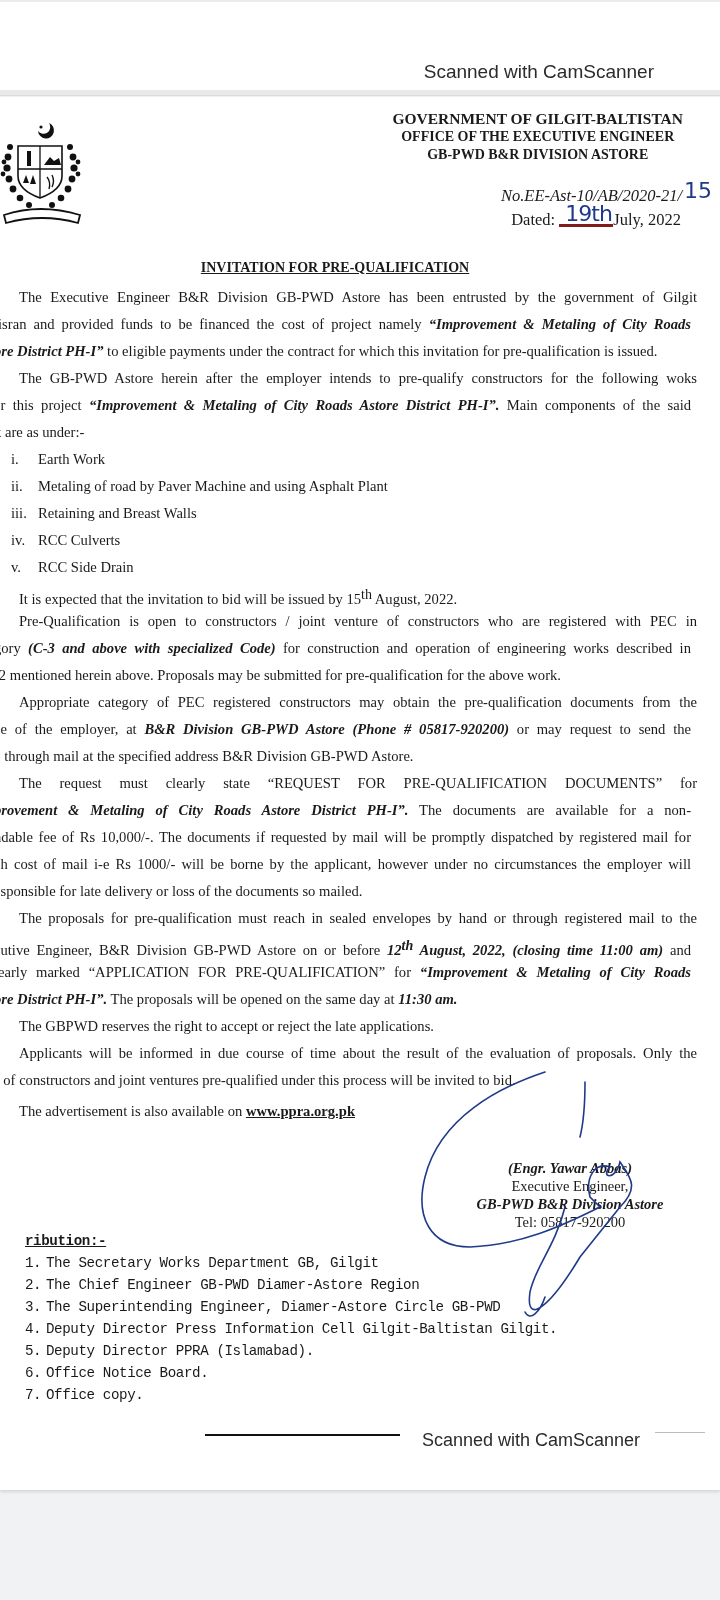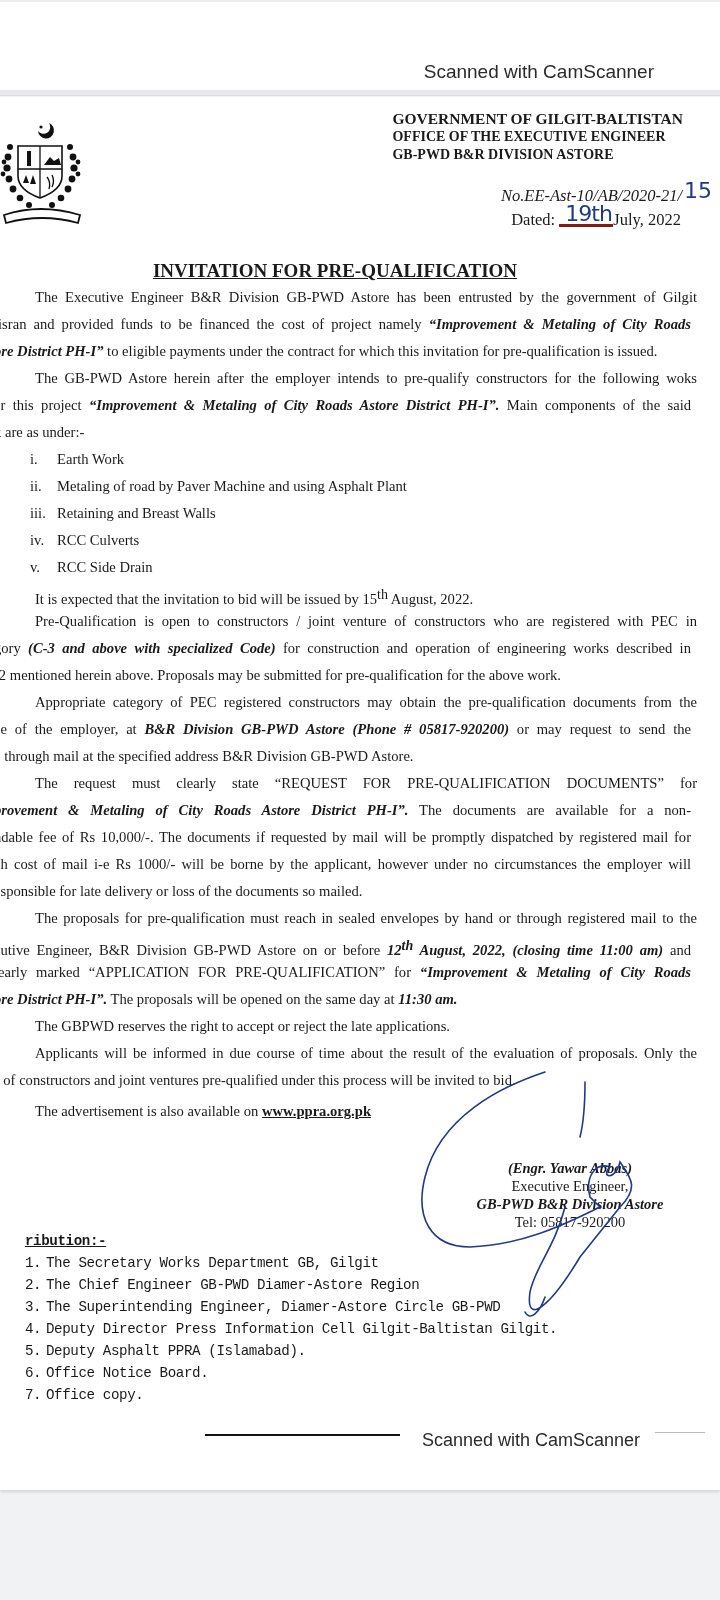--- a/index.html
+++ b/index.html
@@ -17,43 +17,43 @@
   .sep { position: absolute; left: 0; top: 90px; width: 720px; height: 6px; background: #e9e9ec; border-bottom: 1px solid #dcdcdf; }
 
   .page {
     position: absolute; left: 0; top: 97px; width: 720px; height: 1393px;
     background: #ffffff; box-shadow: 0 2px 3px rgba(0,0,0,0.12);
     overflow: hidden;
   }
 
   .emblem { position: absolute; left: 0; top: 20px; width: 92px; height: 118px; }
 
-  .hdr { position: absolute; right: 37px; top: 13px; text-align: left; font-weight: bold; line-height: 18px; }
+  .hdr { position: absolute; right: 37px; top: 13px; text-align: center; font-weight: bold; line-height: 18px; }
   .hdr .l1 { font-size: 15.5px; }
   .hdr .l2 { font-size: 14px; }
   .hdr .l3 { font-size: 14px; }
 
   .refno { position: absolute; right: 38px; top: 89px; font-style: italic; font-size: 16.5px; }
   .refno .hw { font-family: "DejaVu Sans", sans-serif; font-style: normal; color: #1f3a8a; font-size: 22px; position: absolute; right: -30px; top: -8px; }
   .dated { position: absolute; right: 39px; top: 113px; font-size: 16.5px; }
   .dated .blank { display: inline-block; width: 54px; border-bottom: 3px solid #7f1d1d; position: relative; height: 16px; vertical-align: -2px; }
   .dated .blank .hw { font-family: "DejaVu Sans", sans-serif; color: #1f3a8a; font-size: 22px; position: absolute; left: 6px; top: -10px; letter-spacing: -1px; }
 
   .title {
     position: absolute; left: 0; width: 720px; top: 163px; text-align: center;
-    font-weight: bold; font-size: 19px; text-decoration: underline; padding-right: 50px;
+    font-weight: bold; font-size: 14px; text-decoration: underline; padding-right: 50px;
   }
 
   .body { position: absolute; left: 0; top: 187px; width: 720px; font-size: 14.6px; line-height: 27px; }
   .line { white-space: nowrap; height: 27px; position: relative; }
-  .ind { padding-left: 35px; }
+  .ind { padding-left: 19px; }
   .edge { margin-left: -6px; }
   .just { text-align: justify; text-align-last: justify; width: 697px; white-space: normal; overflow: hidden; }
   .b { font-weight: bold; font-style: italic; }
-  .li { padding-left: 5px; margin-left: 25px; }
+  .li { padding-left: 11px; }
   .li .num { display: inline-block; width: 27px; padding-left: 0; }
   sup { font-size: 14px; vertical-align: 5px; }
   .link { font-weight: bold; text-decoration: underline; }
 
   .sign { position: absolute; left: 440px; top: 1062px; width: 260px; text-align: center; font-size: 14.5px; line-height: 18px; }
   .sign .b { font-weight: bold; }
 
   .sigsvg { position: absolute; left: 0; top: 0; width: 720px; height: 1393px; pointer-events: none; }
 
   .dist { position: absolute; left: 0; top: 1133px; font-family: Liberation Mono, monospace; font-size: 14.2px; line-height: 22px; letter-spacing: -0.4px; padding-left: 28px; }
@@ -186,21 +186,21 @@
   <svg class="sigsvg" viewBox="0 0 720 1393">
     <path d="M545 975 C 500 990, 440 1020, 425 1080 C 415 1120, 430 1150, 470 1150 C 520 1148, 560 1130, 600 1110 L 590 1100 C 585 1080, 595 1065, 610 1070 C 600 1080, 615 1085, 620 1065 C 630 1080, 640 1090, 620 1110 L 580 1160 C 550 1210, 525 1230, 530 1195 C 535 1170, 555 1150, 565 1110 M 525 1215 C 530 1225, 540 1215, 545 1200 M 585 985 C 585 1000, 585 1020, 580 1040" fill="none" stroke="#1f3a8a" stroke-width="1.6" stroke-linecap="round"></path>
   </svg>
 
   <div class="dist">
     <div class="head">ribution:-</div>
     <div class="item"><span class="n">1.</span><span>The Secretary Works Department GB, Gilgit</span></div>
     <div class="item"><span class="n">2.</span><span>The Chief Engineer GB-PWD Diamer-Astore Region</span></div>
     <div class="item"><span class="n">3.</span><span>The Superintending Engineer, Diamer-Astore Circle GB-PWD</span></div>
     <div class="item"><span class="n">4.</span><span>Deputy Director Press Information Cell Gilgit-Baltistan Gilgit.</span></div>
-    <div class="item"><span class="n">5.</span><span>Deputy Asphalt PPRA (Islamabad).</span></div>
+    <div class="item"><span class="n">5.</span><span>Deputy Director PPRA (Islamabad).</span></div>
     <div class="item"><span class="n">6.</span><span>Office Notice Board.</span></div>
     <div class="item"><span class="n">7.</span><span>Office copy.</span></div>
   </div>
 
   <div class="cs-rule"></div>
   <div class="cs-rule2"></div>
   <span class="cs-bottom">Scanned with CamScanner</span>
 </div>
 
 </body></html>

